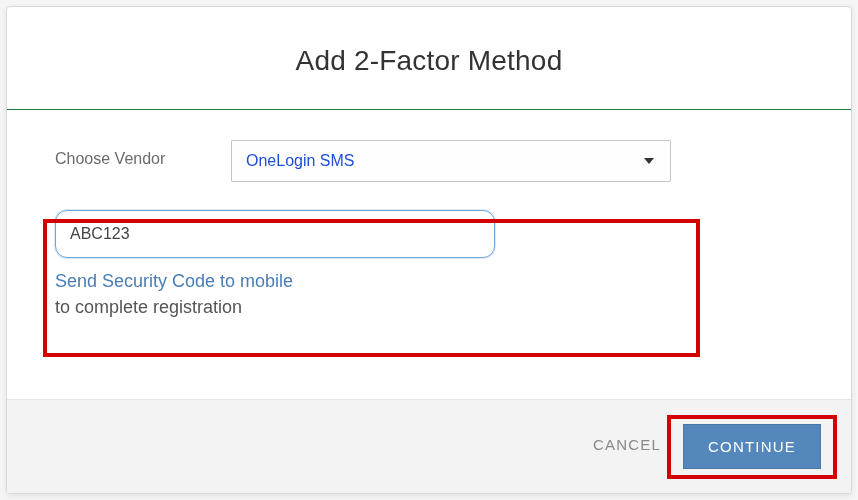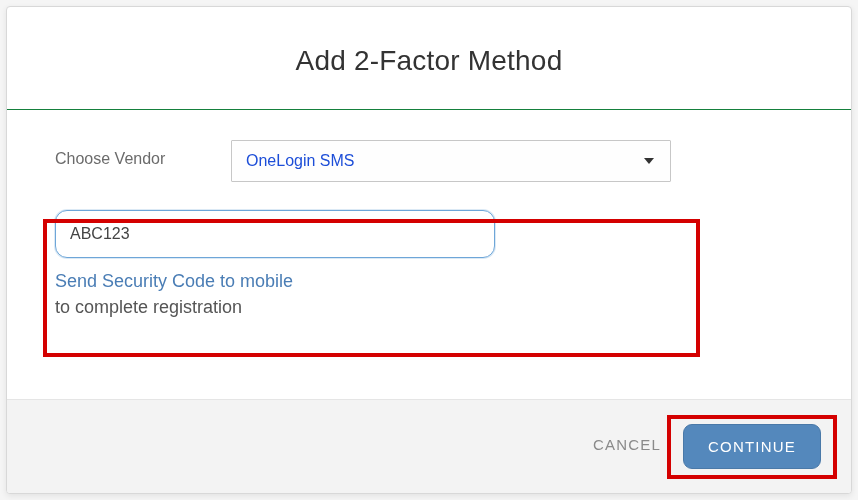--- a/index.html
+++ b/index.html
@@ -142,21 +142,21 @@
     }
     .btn-continue {
       background: #5488bc;
       border: 1px solid #4a79a8;
       color: #ffffff;
       font-size: 15px;
       letter-spacing: 1.2px;
       font-weight: 500;
       cursor: pointer;
       padding: 13px 24px;
-      border-radius: 9px;
+      border-radius: 0;
       font-family: inherit;
     }
     .highlight-continue {
       position: absolute;
       border: 4px solid #d40000;
       pointer-events: none;
       right: 14px;
       bottom: 14px;
       width: 170px;
       height: 64px;

